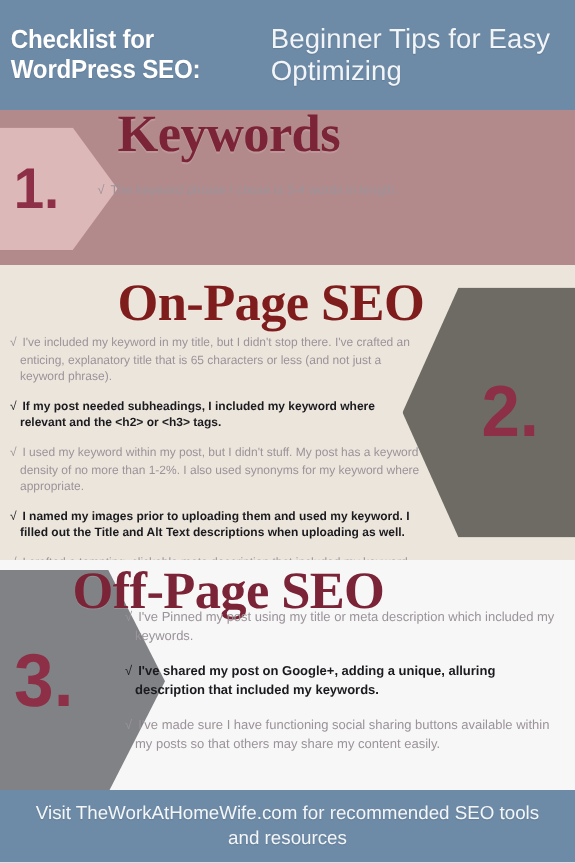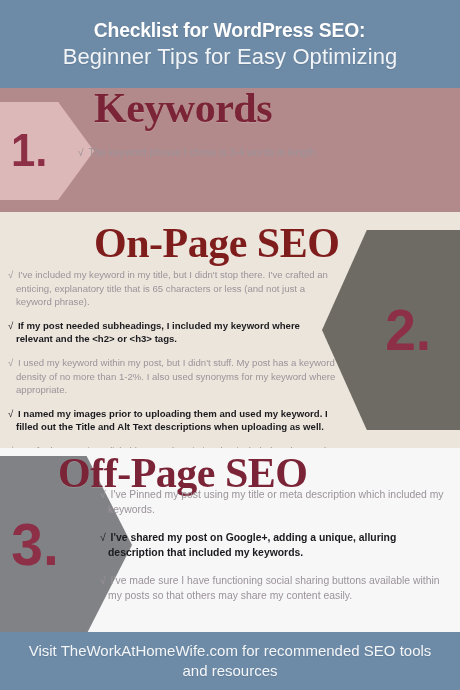--- a/index.html
+++ b/index.html
@@ -13,21 +13,21 @@
     position:relative;
     width:460px; height:690px;
     overflow:hidden;
   }
 
   
   .header {
     position:absolute; left:0; top:0;
     width:460px; height:88px;
     background:#6d8aa6;
-    display:flex; flex-direction:column;
+    display:flex; flex-direction:row;
     align-items:center; justify-content:center;
     gap:2px;
   }
   .header-line1 {
     color:#ffffff;
     font-size:21px;
     font-weight:bold;
     letter-spacing:-0.2px;
     font-family:"Liberation Sans Narrow","Liberation Sans", sans-serif;
     transform:scaleX(0.92);

